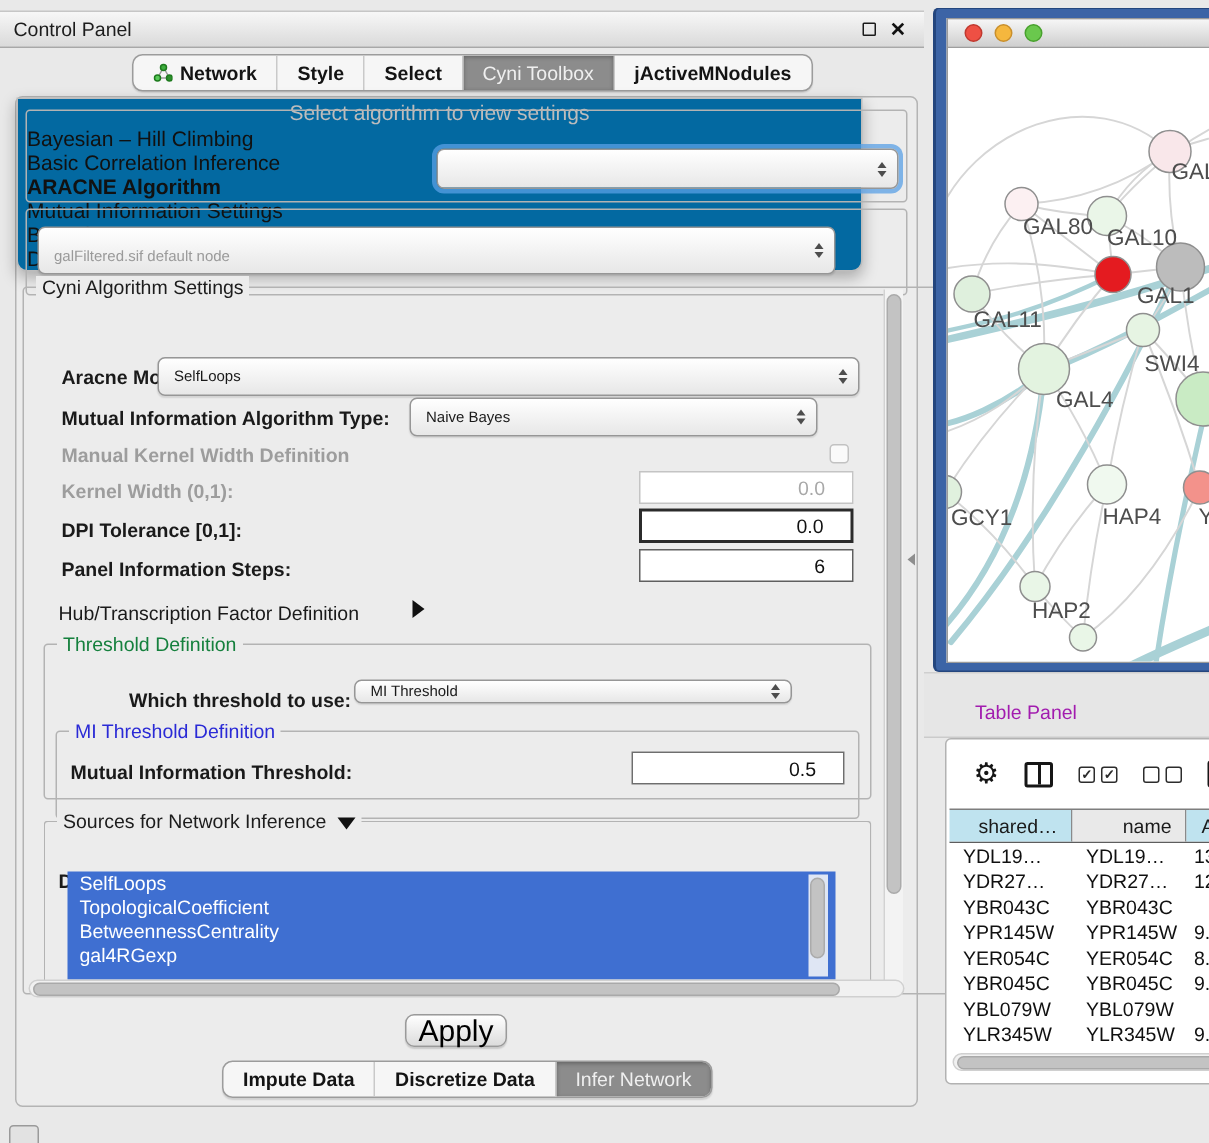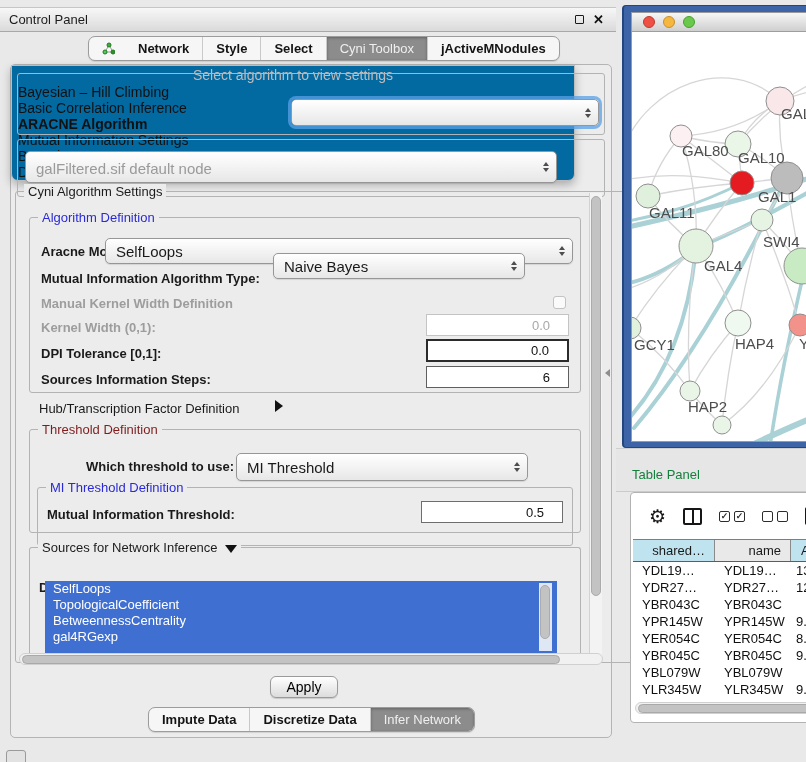--- a/index.html
+++ b/index.html
@@ -11,33 +11,33 @@
   
   .titlebar{left:0;top:7px;width:616px;height:25px;background:linear-gradient(#f7f7f7,#dadada);
             border-top:1px solid #c6c6c6;border-bottom:1px solid #a8a8a8;display:flex;align-items:center}
   .titlebar .t{font-size:13px;padding-left:9px;color:#1c1c1c}
   .tb-btns{position:absolute;right:12px;top:0;height:100%;display:flex;align-items:center;gap:9px}
   .float-ic{width:9px;height:9px;border:1.5px solid #1a1a1a;border-radius:1px}
   .close-ic{font-size:13px;font-weight:bold;color:#111;line-height:1}
 
   .tabbar{display:flex;height:25px;border:1px solid #9c9c9c;border-radius:7px;background:#f6f6f6;overflow:hidden;
           box-shadow:0 1px 1px rgba(0,0,0,.12)}
-  .tab{display:flex;align-items:center;gap:23px;padding:0 13px;font-size:13px;font-weight:bold;color:#141414;
+  .tab{display:flex;align-items:center;gap:5px;padding:0 13px;font-size:13px;font-weight:bold;color:#141414;
        border-right:1px solid #c9c9c9;white-space:nowrap}
   .tab:last-child{border-right:none}
   .tab.sel{background:#8c8c8c;color:#efefef;font-weight:normal;box-shadow:inset 0 1px 3px rgba(0,0,0,.3)}
 
   .panel{left:10px;top:64px;width:602px;height:674px;background:#ececec;border:1px solid #b4b4b4;border-radius:5px}
 
   .grp{position:absolute;border:1px solid #b3b3b3;border-radius:3px}
   .legend{position:absolute;top:-8px;left:8px;background:#ececec;padding:0 4px;font-size:13px;line-height:15px;white-space:nowrap}
-  .lg-blue{color:#2a2ad6}.lg-green{color:#7f1d1d}.lg-plain{color:#1c1c1c}
+  .lg-blue{color:#2a2ad6}.lg-green{color:#15803d}.lg-plain{color:#1c1c1c}
 
   .combo{position:absolute;border:1px solid #969696;border-radius:5px;background:linear-gradient(#ffffff,#e7e7e7);
-         display:flex;align-items:center;font-size:15px;padding:0 24px 0 10px;box-shadow:0 1px 1px rgba(0,0,0,.1)}
+         display:flex;align-items:center;font-size:10px;padding:0 24px 0 10px;box-shadow:0 1px 1px rgba(0,0,0,.1)}
   .spin{position:absolute;right:7px;top:50%;transform:translateY(-50%);display:flex;flex-direction:column;gap:2px}
   .tri-u{width:0;height:0;border-left:3.5px solid transparent;border-right:3.5px solid transparent;border-bottom:4.5px solid #4d4d4d}
   .tri-d{width:0;height:0;border-left:3.5px solid transparent;border-right:3.5px solid transparent;border-top:4.5px solid #4d4d4d}
 
   .lbl{position:absolute;font-size:13px;font-weight:bold;white-space:nowrap}
   .lbl.gray{color:#9d9d9d}
   .fld{position:absolute;background:#fff;font-size:13px;text-align:right;padding:0 18px;
        font-family:"Liberation Sans",sans-serif;color:#111}
 
   .popup{left:18px;top:56px;width:564px;background:#0369a1;border:1px solid #bdbdbd;border-radius:0 0 7px 7px;
@@ -48,38 +48,38 @@
 
   .vscroll{position:absolute;background:#f3f3f3;border-left:1px solid #d2d2d2}
   .vthumb{position:absolute;left:1px;width:10px;background:#c3c3c3;border-radius:5px;border:1px solid #ababab}
   .hscroll{position:absolute;background:#f1f1f1;border:1px solid #d0d0d0;border-radius:6px}
   .hthumb{position:absolute;top:1px;height:9px;background:#c3c3c3;border-radius:5px;border:1px solid #a9a9a9}
 
   .attr-list{position:absolute;background:#3f6fd1;overflow:hidden}
   .attr-item{height:16px;line-height:16px;color:#fff;font-size:13px;padding-left:8px;white-space:nowrap}
 
   .btn{position:absolute;border:1px solid #9a9a9a;border-radius:6px;background:linear-gradient(#ffffff,#dcdcdc);
-       font-size:14px;text-align:center;box-shadow:0 1px 1px rgba(0,0,0,.15)}
+       font-size:20px;text-align:center;box-shadow:0 1px 1px rgba(0,0,0,.15)}
 
   .cb{position:absolute;width:13px;height:13px;border:1px solid #c2c2c2;border-radius:3px;background:#fafafa}
 
   
   .net-frame{left:622px;top:5px;width:200px;height:443px;background:#3c64a6;border-left:2px solid #24467e;
              border-top:1px solid #24467e;border-bottom:1px solid #24467e;border-radius:4px 0 0 4px;z-index:5}
   .net-inner{position:absolute;left:7px;top:6px;width:200px;height:430px;background:#fff;overflow:hidden;border:1px solid #9a9a9a}
   .net-title{height:19px;background:linear-gradient(#f6f6f6,#cfcfcf);border-bottom:1px solid #9e9e9e;
              display:flex;align-items:center;gap:8px;padding-left:11px}
   .light{width:12px;height:12px;border-radius:50%}
   .l-red{background:#ee5044;border:1px solid #c0392f}
   .l-yel{background:#f5b73e;border:1px solid #c98f2b}
   .l-grn{background:#6ac84d;border:1px solid #48a12d}
 
   
   .tp-strip{left:616px;top:448px;width:190px;height:44px;background:#e6e6e6;border-top:1px solid #cfcfcf;border-bottom:1px solid #cbcbcb}
-  .tp-title{position:absolute;left:16px;top:18px;font-size:13px;color:#15803d}
+  .tp-title{position:absolute;left:34px;top:18px;font-size:13px;color:#a21caf}
   .tbl-box{left:630px;top:492px;width:200px;height:231px;background:#fff;border:1px solid #b2b2b2;border-radius:4px;overflow:hidden}
   .tb-toolbar{position:absolute;left:0;top:0;width:100%;height:46px;display:flex;align-items:center;gap:17px;padding-left:18px}
   .ic-gear{font-size:19px;color:#161616;line-height:1}
   .ic-split{width:19px;height:17px;border:2.5px solid #161616;border-radius:2px;position:relative}
   .ic-split::after{content:"";position:absolute;left:6.5px;top:0;width:2.5px;height:100%;background:#161616}
   .ck-pair{display:flex;gap:4px}
   .ck{width:11px;height:11px;border:1.6px solid #2c2c2c;border-radius:2px;font-size:9px;line-height:9px;text-align:center;color:#2c2c2c;font-weight:bold}
   .ic-doc{width:17px;height:18px;border:2.5px solid #161616;border-radius:2px}
   .thead{position:absolute;left:2px;top:46px;width:240px;height:23px;display:flex;border-top:1px solid #7e7e7e;border-bottom:1px solid #5d5d5d}
   .th{font-size:13px;line-height:22px;text-align:right;padding-right:9px;border-right:1px solid #8a8a8a;background:#e9e9e9;white-space:nowrap;overflow:hidden}
@@ -159,56 +159,53 @@
         </div>
     </div>
 
     <div class="grp" style="left:4px;top:126px;width:650px;height:472px">
       <span class="legend lg-plain">Cyni Algorithm Settings</span>
     </div>
     <div class="vscroll" style="left:578px;top:128px;width:13px;height:468px">
       <div class="vthumb" style="top:3px;height:400px"></div>
     </div>
 
-    <div class="grp" style="left:18px;top:152px;width:552px;height:176px">
-      <span class="legend lg-blue">Algorithm Definition</span>
-    </div>
     <div class="lbl" style="left:30px;top:179px">Aracne Mode:</div>
     <div class="combo" style="left:94px;top:173px;width:468px;height:26px">
       <span>SelfLoops</span>
       <span class="spin">
           <span class="tri-u"></span>
           <span class="tri-d"></span>
         </span>
     </div>
     <div class="lbl" style="left:30px;top:206px">Mutual Information Algorithm Type:</div>
-    <div class="combo" style="left:262px;top:188px;width:252px;height:26px">
+    <div class="combo" style="left:262px;top:200px;width:272px;height:26px">
       <span>Naive Bayes</span>
       <span class="spin">
           <span class="tri-u"></span>
           <span class="tri-d"></span>
         </span>
     </div>
     <div class="lbl gray" style="left:30px;top:231px">Manual Kernel Width Definition</div>
     <div class="cb" style="left:542px;top:231px"></div>
     <div class="lbl gray" style="left:30px;top:255px">Kernel Width (0,1):</div>
     <input class="fld" style="left: 415px; top: 249px; width: 143px; height: 22px; border: 1px solid rgb(196, 196, 196); color: rgb(168, 168, 168);" readonly="" value="0.0">
     <div class="lbl" style="left:30px;top:281px">DPI Tolerance [0,1]:</div>
     <input class="fld" style="left: 415px; top: 274px; width: 143px; height: 23px; border: 2px solid rgb(43, 43, 43);" readonly="" value="0.0">
-    <div class="lbl" style="left:30px;top:307px">Sources Information Steps:</div>
+    <div class="lbl" style="left:30px;top:307px">Panel Information Steps:</div>
     <input class="fld" style="left: 415px; top: 301px; width: 143px; height: 22px; border: 1px solid rgb(95, 95, 95);" readonly="" value="6">
 
     <div class="lbl" style="left:28px;top:336px;font-weight:normal;font-size:13px">Hub/Transcription Factor Definition</div>
     <div class="abs" style="left:264px;top:335px;width:0;height:0;border-top:6px solid transparent;border-bottom:6px solid transparent;border-left:8px solid #111"></div>
 
     <div class="grp" style="left:18px;top:364px;width:552px;height:104px">
       <span class="legend lg-green">Threshold Definition</span>
     </div>
     <div class="lbl" style="left:75px;top:394px">Which threshold to use:</div>
-    <div class="combo" style="left:225px;top:388px;width:292px;height:28px">
+    <div class="combo" style="left:225px;top:388px;width:292px;height:16px">
       <span>MI Threshold</span>
       <span class="spin">
           <span class="tri-u"></span>
           <span class="tri-d"></span>
         </span>
     </div>
     <div class="grp" style="left:26px;top:422px;width:536px;height:59px">
       <span class="legend lg-blue">MI Threshold Definition</span>
     </div>
     <div class="lbl" style="left:36px;top:442px">Mutual Information Threshold:</div>

